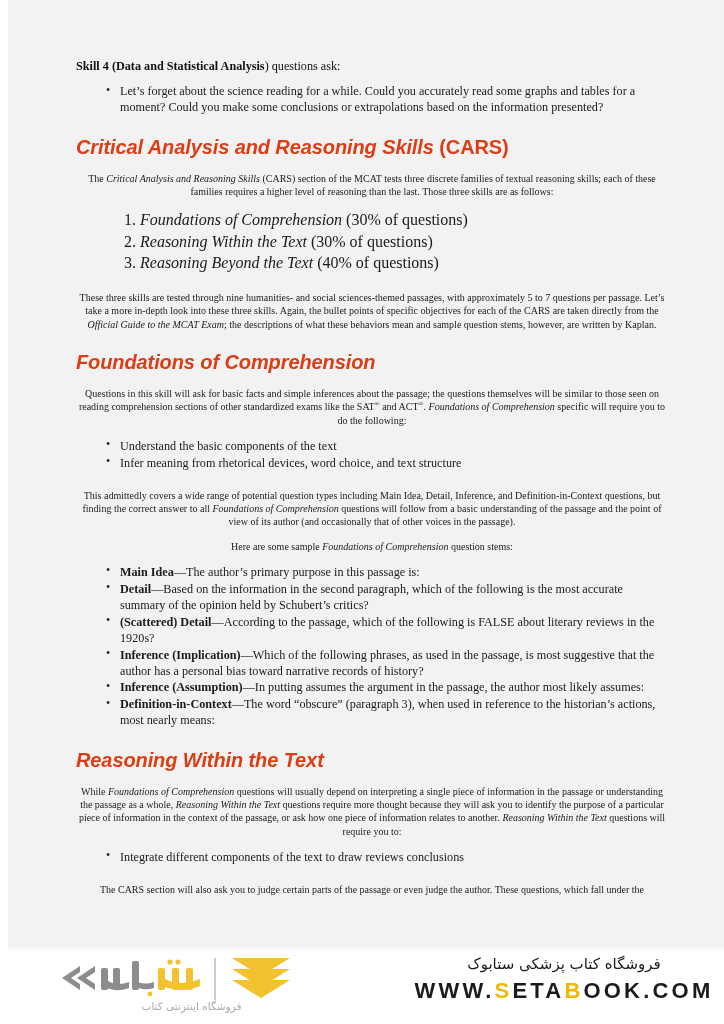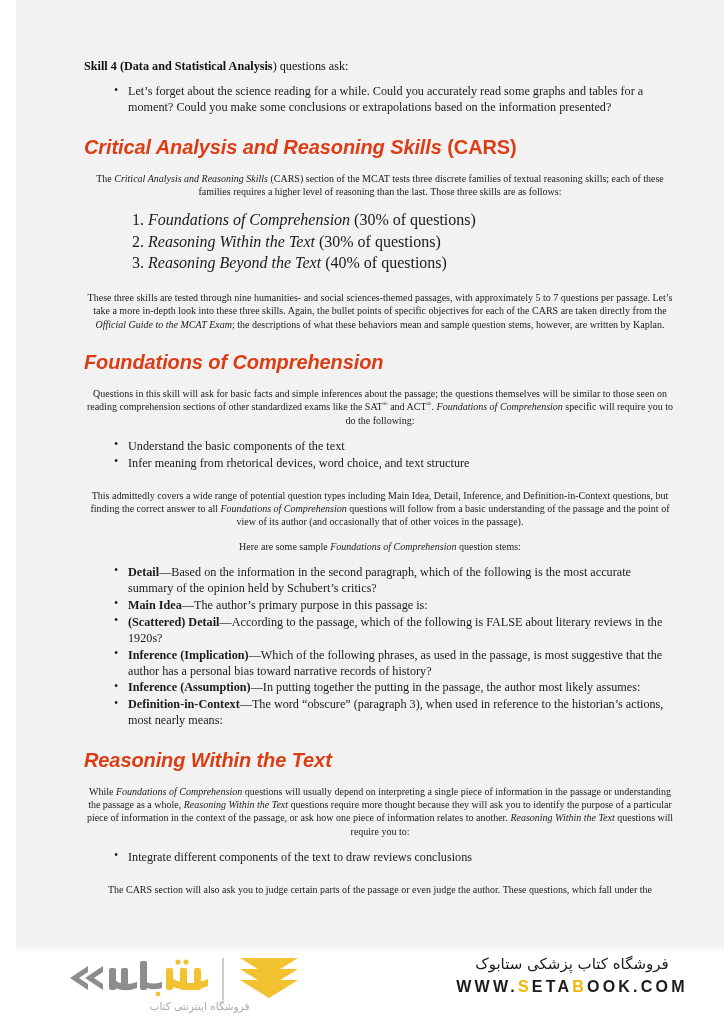--- a/index.html
+++ b/index.html
@@ -10,21 +10,21 @@
   body {
     width: 724px;
     height: 1024px;
     overflow: hidden;
     font-family: "Liberation Serif", serif;
     position: relative;
   }
 
   #page {
     position: absolute;
-    left: 16px; top: 0;
+    left: 8px; top: 0;
     width: 632px;
     height: 1024px;
     background: #f0abfc;
   }
 
   
   .scan-area {
     position: absolute;
     left: 0;
     top: 0;
@@ -193,21 +193,21 @@
     font-size: 15px;
     color: #1b1b1b;
     direction: rtl;
     white-space: nowrap;
     line-height: 1.1;
     margin-bottom: 5px;
   }
   .url-line {
     font-family: "Liberation Sans", sans-serif;
     font-weight: bold;
-    font-size: 16px;
+    font-size: 22px;
     color: #1b1b1b;
     letter-spacing: 3.2px;
     white-space: nowrap;
   }
   .url-line .hl { color: #f2b705; }
 </style>
 </head>
 <body>
 
 <div id="page">
@@ -258,25 +258,25 @@
 
       <p class="body-text">
         <span>This admittedly covers a wide range of potential question types including Main Idea, Detail, Inference, and Definition-in-Context questions, but finding the correct answer to all </span><i>Foundations of Comprehension</i><span> questions will follow from a basic understanding of the passage and the point of view of its author (and occasionally that of other voices in the passage).</span>
       </p>
 
       <p class="body-text">
         <span>Here are some sample </span><i>Foundations of Comprehension</i><span> question stems:</span>
       </p>
 
       <ul class="bullets">
+        <li><b>Main Idea</b><span>—The author’s primary purpose in this passage is:</span></li>
         <li><b>Detail</b><span>—Based on the information in the second paragraph, which of the following is the most accurate summary of the opinion held by Schubert’s critics?</span></li>
-        <li><b>Main Idea</b><span>—The author’s primary purpose in this passage is:</span></li>
         <li><b>(Scattered) Detail</b><span>—According to the passage, which of the following is FALSE about literary reviews in the 1920s?</span></li>
         <li><b>Inference (Implication)</b><span>—Which of the following phrases, as used in the passage, is most suggestive that the author has a personal bias toward narrative records of history?</span></li>
-        <li><b>Inference (Assumption)</b><span>—In putting together the putting in the passage, the author most likely assumes:</span></li>
+        <li><b>Inference (Assumption)</b><span>—In putting assumes the argument in the passage, the author most likely assumes:</span></li>
         <li><b>Definition-in-Context</b><span>—The word “obscure” (paragraph 3), when used in reference to the historian’s actions, most nearly means:</span></li>
       </ul>
 
       <h2 class="section-head">Reasoning Within the Text</h2>
 
       <p class="body-text">
         <span>While </span><i>Foundations of Comprehension</i><span> questions will usually depend on interpreting a single piece of information in the passage or understanding the passage as a whole, </span><i>Reasoning Within the Text</i><span> questions require more thought because they will ask you to identify the purpose of a particular piece of information in the context of the passage, or ask how one piece of information relates to another. </span><i>Reasoning Within the Text</i><span> questions will require you to:</span>
       </p>
 
       <ul class="bullets">

